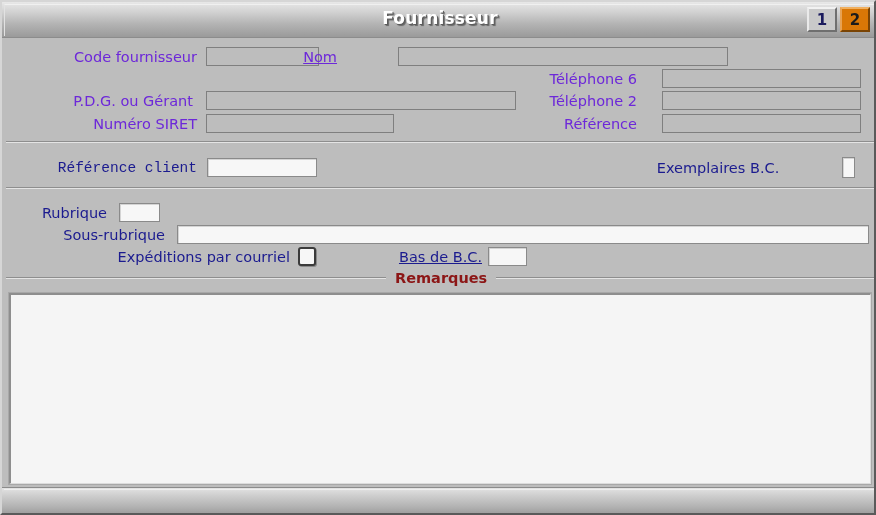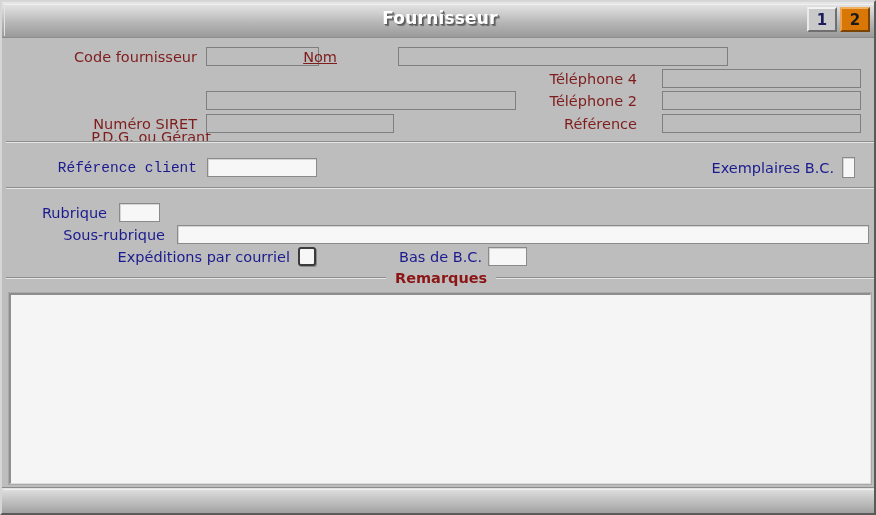--- a/index.html
+++ b/index.html
@@ -94,21 +94,21 @@
     border-top: 1px solid #8e8e8e;
     border-bottom: 1px solid #e4e4e4;
     box-sizing: border-box;
   }
   .label {
     position: absolute;
     font-size: 14.5px;
     white-space: nowrap;
     line-height: 18px;
   }
-  .label.green  { color: #7f1d1d; }
+  .label.green  { color: #6d28d9; }
   .label.navy   { color: #1b1b8f; }
   .label.right  { text-align: right; }
 
   
   .field-ro {
     position: absolute;
     box-sizing: border-box;
     background: #bdbdbd;
     border: 1px solid #7f7f7f;
     height: 19px;
@@ -219,59 +219,59 @@
   </div>
 
   <div class="section">
 
     <div class="label green right" style="left:20px; top:46px; width:175px;">Code fournisseur</div>
     <div class="field-ro" style="left:204px; top:45px; width:113px;" title=""></div>
 
     <div class="label green right" style="left:255px; top:46px; width:80px;text-decoration:underline;">Nom</div>
     <div class="field-ro" style="left:396px; top:45px; width:330px;" title=""></div>
 
-    <div class="label green right" style="left:430px; top:68px; width:205px;">Téléphone 4</div>
+    <div class="label green right" style="left:430px; top:68px; width:205px;">Téléphone 6</div>
     <div class="field-ro" style="left:660px; top:67px; width:199px;" title=""></div>
 
-    <div class="label green right" style="left:34px; top:90px; width:175px;margin-top:36px;">P.D.G. ou Gérant</div>
+    <div class="label green right" style="left:16px; top:90px; width:175px;">P.D.G. ou Gérant</div>
     <div class="field-ro" style="left:204px; top:89px; width:310px;" title=""></div>
 
     <div class="label green right" style="left:430px; top:90px; width:205px;text-align:right;">Téléphone 2</div>
     <div class="field-ro" style="left:660px; top:89px; width:199px;" title=""></div>
 
     <div class="label green right" style="left:20px; top:113px; width:175px;">Numéro SIRET</div>
     <div class="field-ro" style="left:204px; top:112px; width:188px;" title=""></div>
 
     <div class="label green right" style="left:430px; top:113px; width:205px;">Référence</div>
     <div class="field-ro" style="left:660px; top:112px; width:199px;" title=""></div>
   </div>
 
   <div class="divider" style="top:139px;"></div>
 
   <div class="section">
     <div class="label navy right" style="left:20px; top:157px; width:175px;font-family:Liberation Mono, monospace;">Référence client</div>
     <div class="field-ed" style="left:205px; top:156px; width:110px;" title=""></div>
 
-    <div class="label navy right" style="left:600px; top:157px; width:232px;">Exemplaires B.C.</div>
+    <div class="label navy right" style="left:600px; top:157px; width:232px;text-align:center;">Exemplaires B.C.</div>
     <div class="field-ed" style="left:840px; top:155px; width:13px; height:21px;" title=""></div>
   </div>
 
   <div class="divider" style="top:185px;"></div>
 
   <div class="section">
     <div class="label navy right" style="left:0px; top:202px; width:105px;">Rubrique</div>
     <div class="field-ed" style="left:117px; top:201px; width:41px;" title=""></div>
 
     <div class="label navy right" style="left:0px; top:224px; width:163px;">Sous-rubrique</div>
     <div class="field-ed" style="left:175px; top:223px; width:692px;" title=""></div>
 
     <div class="label navy right" style="left:0px; top:246px; width:288px;">Expéditions par courriel</div>
     <div class="checkbox" style="left:296px; top:245px;"></div>
 
-    <div class="label navy right" style="left:330px; top:246px; width:150px;">Bas de B.C.</div>
+    <div class="label navy right" style="left:330px; top:246px; width:150px;text-decoration:underline;">Bas de B.C.</div>
     <div class="field-ed" style="left:486px; top:245px; width:39px;" title=""></div>
   </div>
 
   <div class="legend-row" style="top:267px;">
     <div class="legend-rule left"></div>
     <div class="legend-text">Remarques</div>
     <div class="legend-rule"></div>
   </div>
 
   <div class="remarks" title=""></div>

